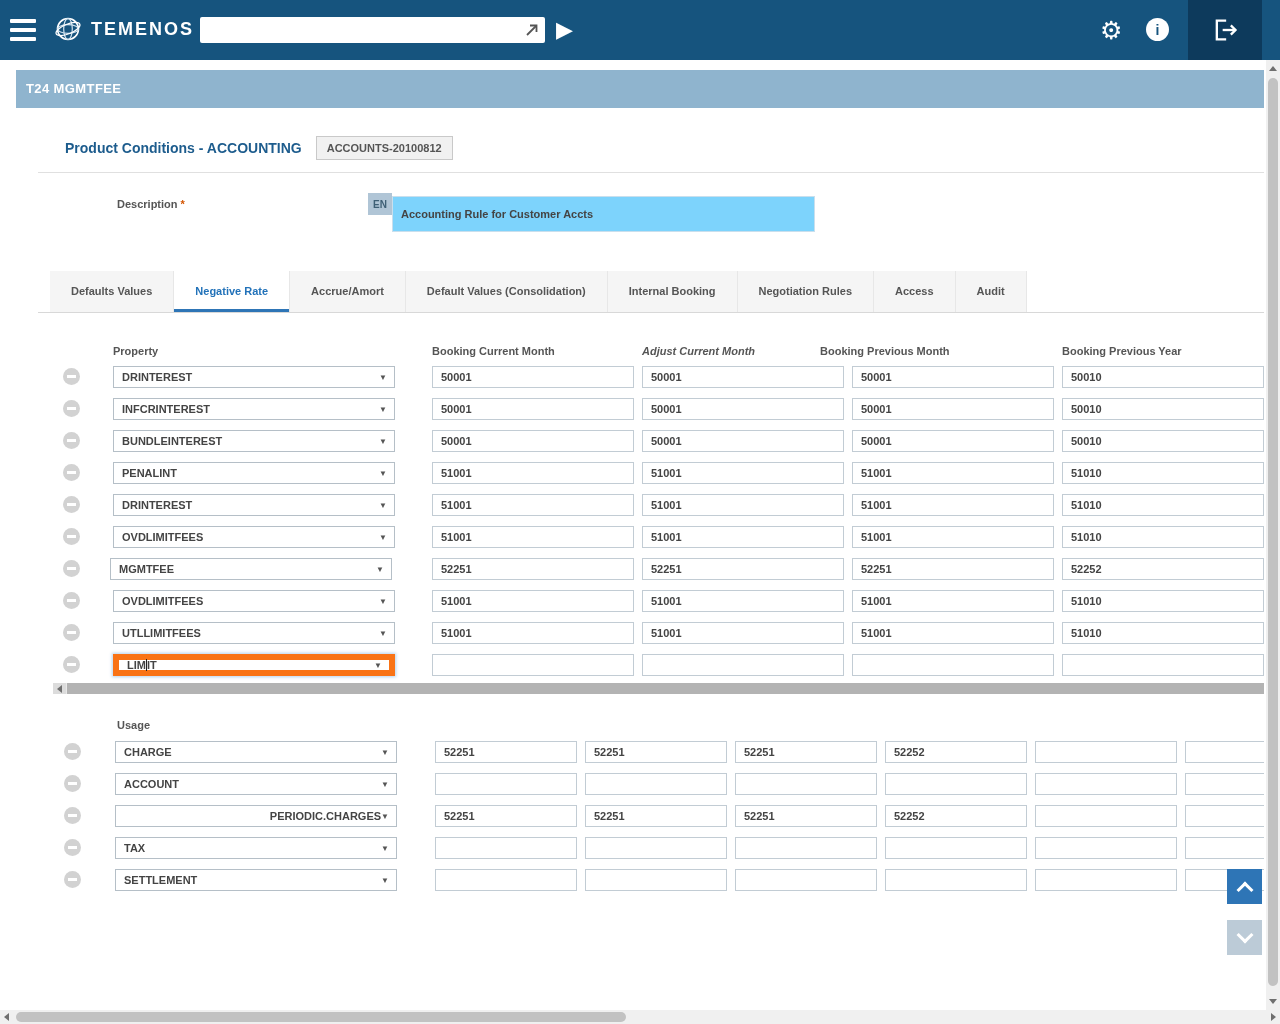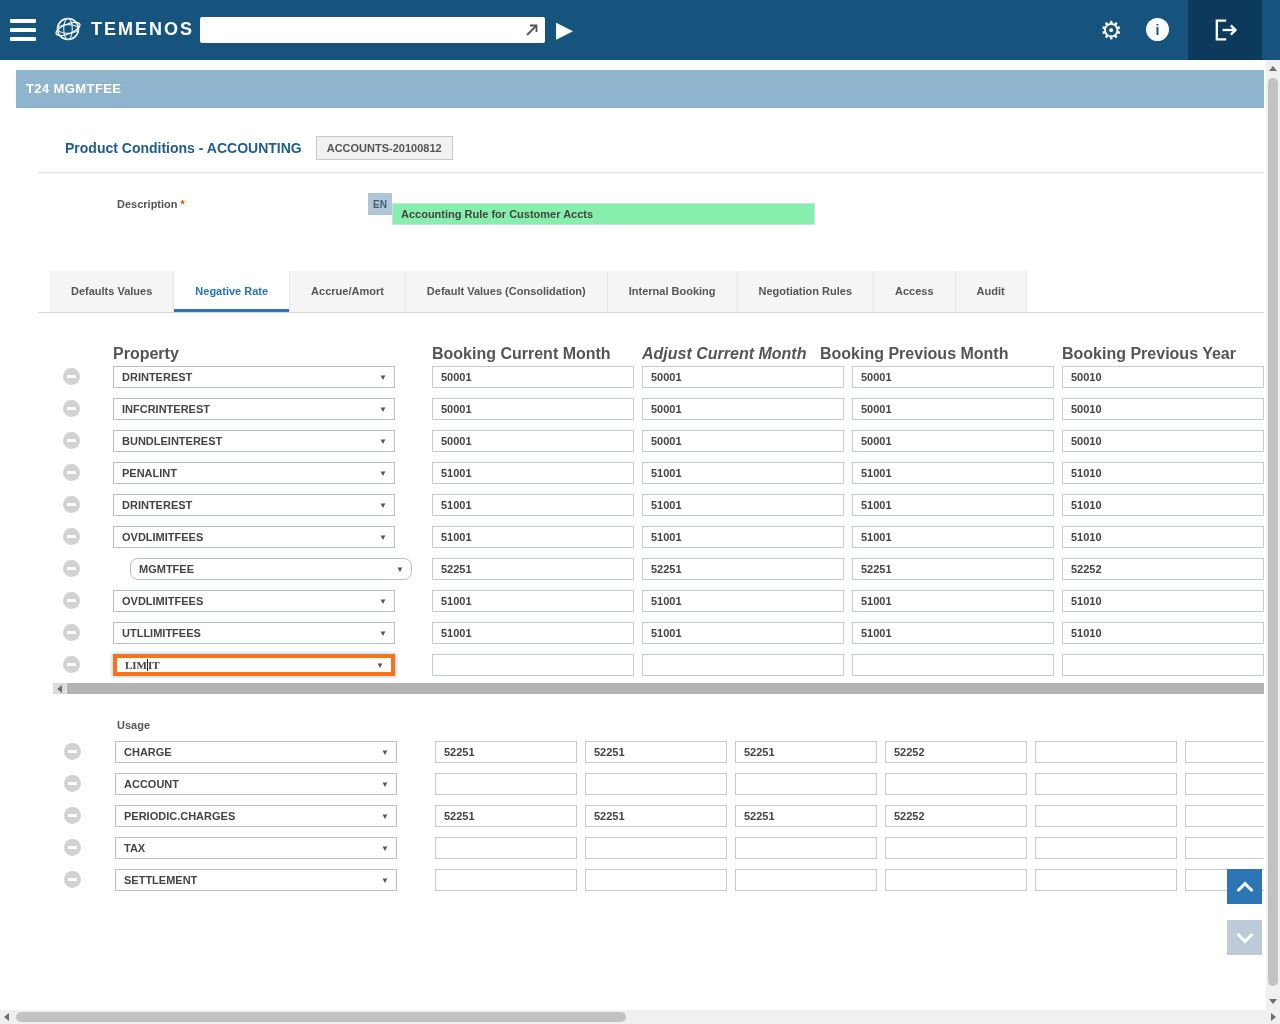--- a/index.html
+++ b/index.html
@@ -38,42 +38,42 @@
   .page-title { color: var(--title-blue, #1d5c8d); font-weight: bold; font-size: 14px; }
   .badge { margin-left: 14px; background: #f1f1f1; border: 1px solid #c9c9c9; padding: 5px 10px;
     font-weight: bold; font-size: 11px; color: #555; }
   .divider { border-top: 1px solid #e0e0e0; margin: 11px 0 0 22px; }
 
   .desc-row { display: flex; align-items: center; margin: 20px 0 0 101px; height: 22px; }
   .desc-label { width: 251px; font-weight: bold; font-size: 11px; color: var(--label-gray, #555); }
   .required { color: var(--required-orange, #d35400); }
   .lang-tag { width: 24px; height: 22px; background: #b0c5d6; color: #3f6076; font-weight: bold;
     font-size: 10px; display: flex; align-items: center; justify-content: center; }
-  .desc-input { width: 423px; height: 22px; background: #86efac; border: 1px solid #c9dfed; outline: none;
+  .desc-input { width: 423px; height: 36px; background: #7dd3fc; border: 1px solid #c9dfed; outline: none;
     font: bold 11px "Liberation Sans", sans-serif; color: #444; padding: 0 8px; margin-top: 20px; }
 
   
   .tab-bar { display: flex; margin: 56px 0 0 22px; padding-left: 12px; border-bottom: 1px solid #d8d8d8; }
   .tab { height: 41px; line-height: 41px; padding: 0 21px; background: #f5f5f5; border-right: 1px solid #e7e7e7;
     font-weight: bold; font-size: 11px; color: #555; cursor: pointer; white-space: nowrap; }
   .tab.active { background: #fff; color: var(--accent-blue, #2272b9);
     box-shadow: inset 0 -3px 0 var(--tab-underline, #2e75b6); }
 
   
   .thead { position: relative; height: 16px; margin-top: 32px; }
-  .thcol { position: absolute; top: 0; font-weight: bold; font-size: 16px; color: var(--label-gray, #555); white-space: nowrap; }
+  .thcol { position: absolute; top: 0; font-weight: bold; font-size: 11px; color: var(--label-gray, #555); white-space: nowrap; }
   .tbody { }
   .trow { position: relative; height: 32px; }
   .minus-icon { position: absolute; top: 7px; width: 17px; height: 17px; border-radius: 50%;
     background: #d2d2d2; cursor: pointer; }
   .minus-icon::after { content: ""; position: absolute; left: 4px; top: 7px; width: 9px; height: 3px; background: #fff; }
   .dropdown { position: absolute; top: 5px; width: 282px; height: 22px; background: #fff;
     border: 1px solid #b5bfc7; display: flex; align-items: center; justify-content: space-between;
     padding: 0 7px 0 8px; font-weight: bold; font-size: 11px; color: #444; cursor: pointer; }
-  .dropdown.focused { border: 4px solid #f97316; box-shadow: 0 0 3px 1px rgba(91,155,213,0.45); font-family: Liberation Serif, serif; }
+  .dropdown.focused { border: 6px solid #f97316; box-shadow: 0 0 3px 1px rgba(91,155,213,0.45); }
   .caret { font-size: 8px; color: #555; }
   .text-cursor { display: inline-block; width: 1px; height: 12px; background: #222; vertical-align: -2px; }
   .cell { position: absolute; top: 5px; height: 22px; border: 1px solid #c2ccd4; background: #fff; outline: none;
     font: bold 11px "Liberation Sans", sans-serif; color: #444; padding: 0 8px; }
 
   
   .hscroll { position: relative; margin: 2px 0 0 37px; width: 1211px; height: 11px; background: #e9e9e9; cursor: pointer; }
   .hs-left { position: absolute; left: 0; top: 0; width: 13px; height: 11px; background: #dcdcdc;
     display: flex; align-items: center; justify-content: center; }
   .hs-thumb { position: absolute; left: 14px; right: 0; top: 0; height: 11px; background: #b3b3b3; }
@@ -250,21 +250,21 @@
           <span class="dd-text">OVDLIMITFEES</span>
           <span class="caret">▼</span>
         </div>
         <input class="cell" value="51001" style="left: 416px; width: 202px;">
         <input class="cell" value="51001" style="left: 626px; width: 202px;">
         <input class="cell" value="51001" style="left: 836px; width: 202px;">
         <input class="cell" value="51010" style="left: 1046px; width: 202px;">
       </div>
       <div class="trow">
         <div class="minus-icon" style="left: 47px;"></div>
-        <div class="dropdown" style="left: 114px; border-radius: 8px;">
+        <div class="dropdown" style="left: 94px;">
           <span class="dd-text">MGMTFEE</span>
           <span class="caret">▼</span>
         </div>
         <input class="cell" value="52251" style="left: 416px; width: 202px;">
         <input class="cell" value="52251" style="left: 626px; width: 202px;">
         <input class="cell" value="52251" style="left: 836px; width: 202px;">
         <input class="cell" value="52252" style="left: 1046px; width: 202px;">
       </div>
       <div class="trow">
         <div class="minus-icon" style="left: 47px;"></div>
@@ -331,21 +331,21 @@
         </div>
         <input class="cell" style="left: 419px; width: 142px;">
         <input class="cell" style="left: 569px; width: 142px;">
         <input class="cell" style="left: 719px; width: 142px;">
         <input class="cell" style="left: 869px; width: 142px;">
         <input class="cell" style="left: 1019px; width: 142px;">
         <input class="cell" style="left: 1169px; width: 142px;">
       </div>
       <div class="trow">
         <div class="minus-icon" style="left: 48px;"></div>
-        <div class="dropdown" style="left: 99px;">
+        <div class="dropdown" style="left: 99px; justify-content: flex-end;">
           <span class="dd-text">PERIODIC.CHARGES</span>
           <span class="caret">▼</span>
         </div>
         <input class="cell" value="52251" style="left: 419px; width: 142px;">
         <input class="cell" value="52251" style="left: 569px; width: 142px;">
         <input class="cell" value="52251" style="left: 719px; width: 142px;">
         <input class="cell" value="52252" style="left: 869px; width: 142px;">
         <input class="cell" style="left: 1019px; width: 142px;">
         <input class="cell" style="left: 1169px; width: 142px;">
       </div>

